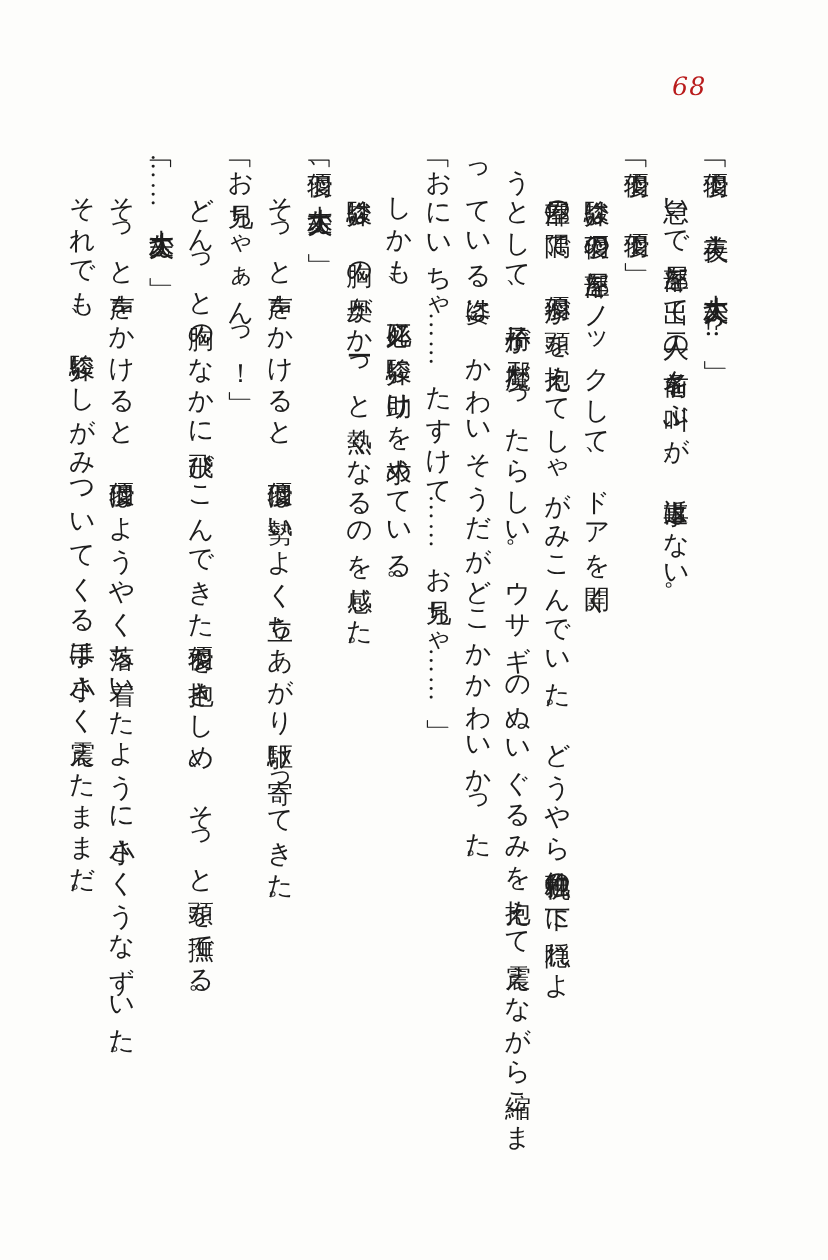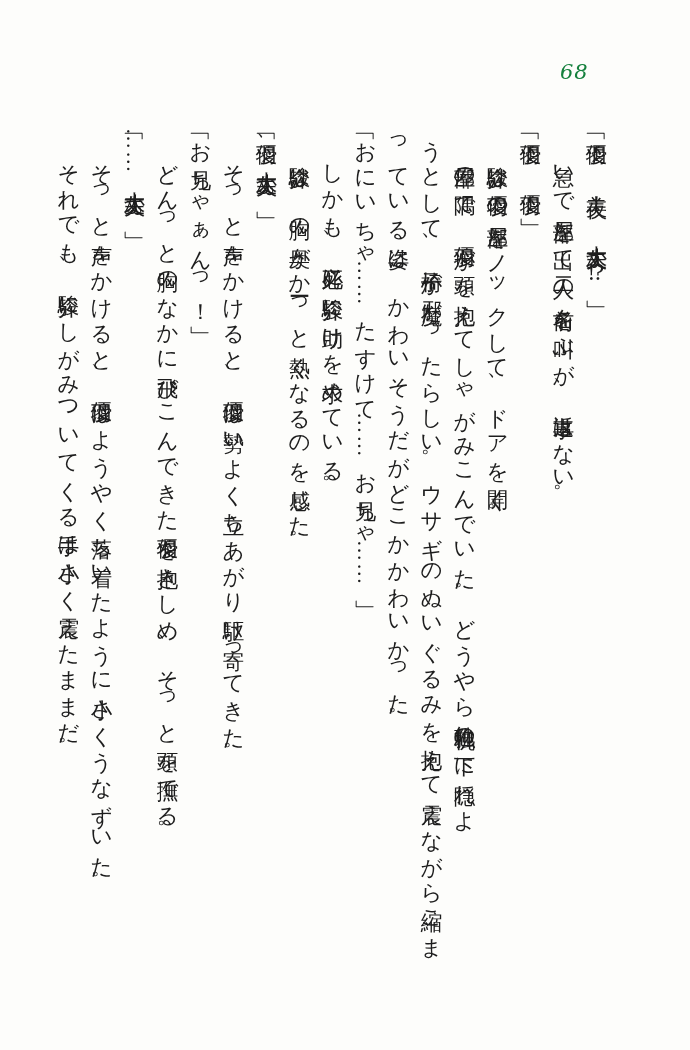--- a/index.html
+++ b/index.html
@@ -17,21 +17,21 @@
   .page {
     position: absolute;
     inset: 0;
   }
   .page-number {
     position: absolute;
     top: 60px;
     left: 560px;
     font-size: 21px;
     font-style: italic;
-    color: #15803d;
+    color: #b91c1c;
     letter-spacing: 1px;
     font-family: "DejaVu Serif", "Liberation Serif", serif;
   }
   .text-block {
     position: absolute;
     top: 126px;
     right: 78px;
     width: 561px;
     height: 880px;
     writing-mode: vertical-rl;

